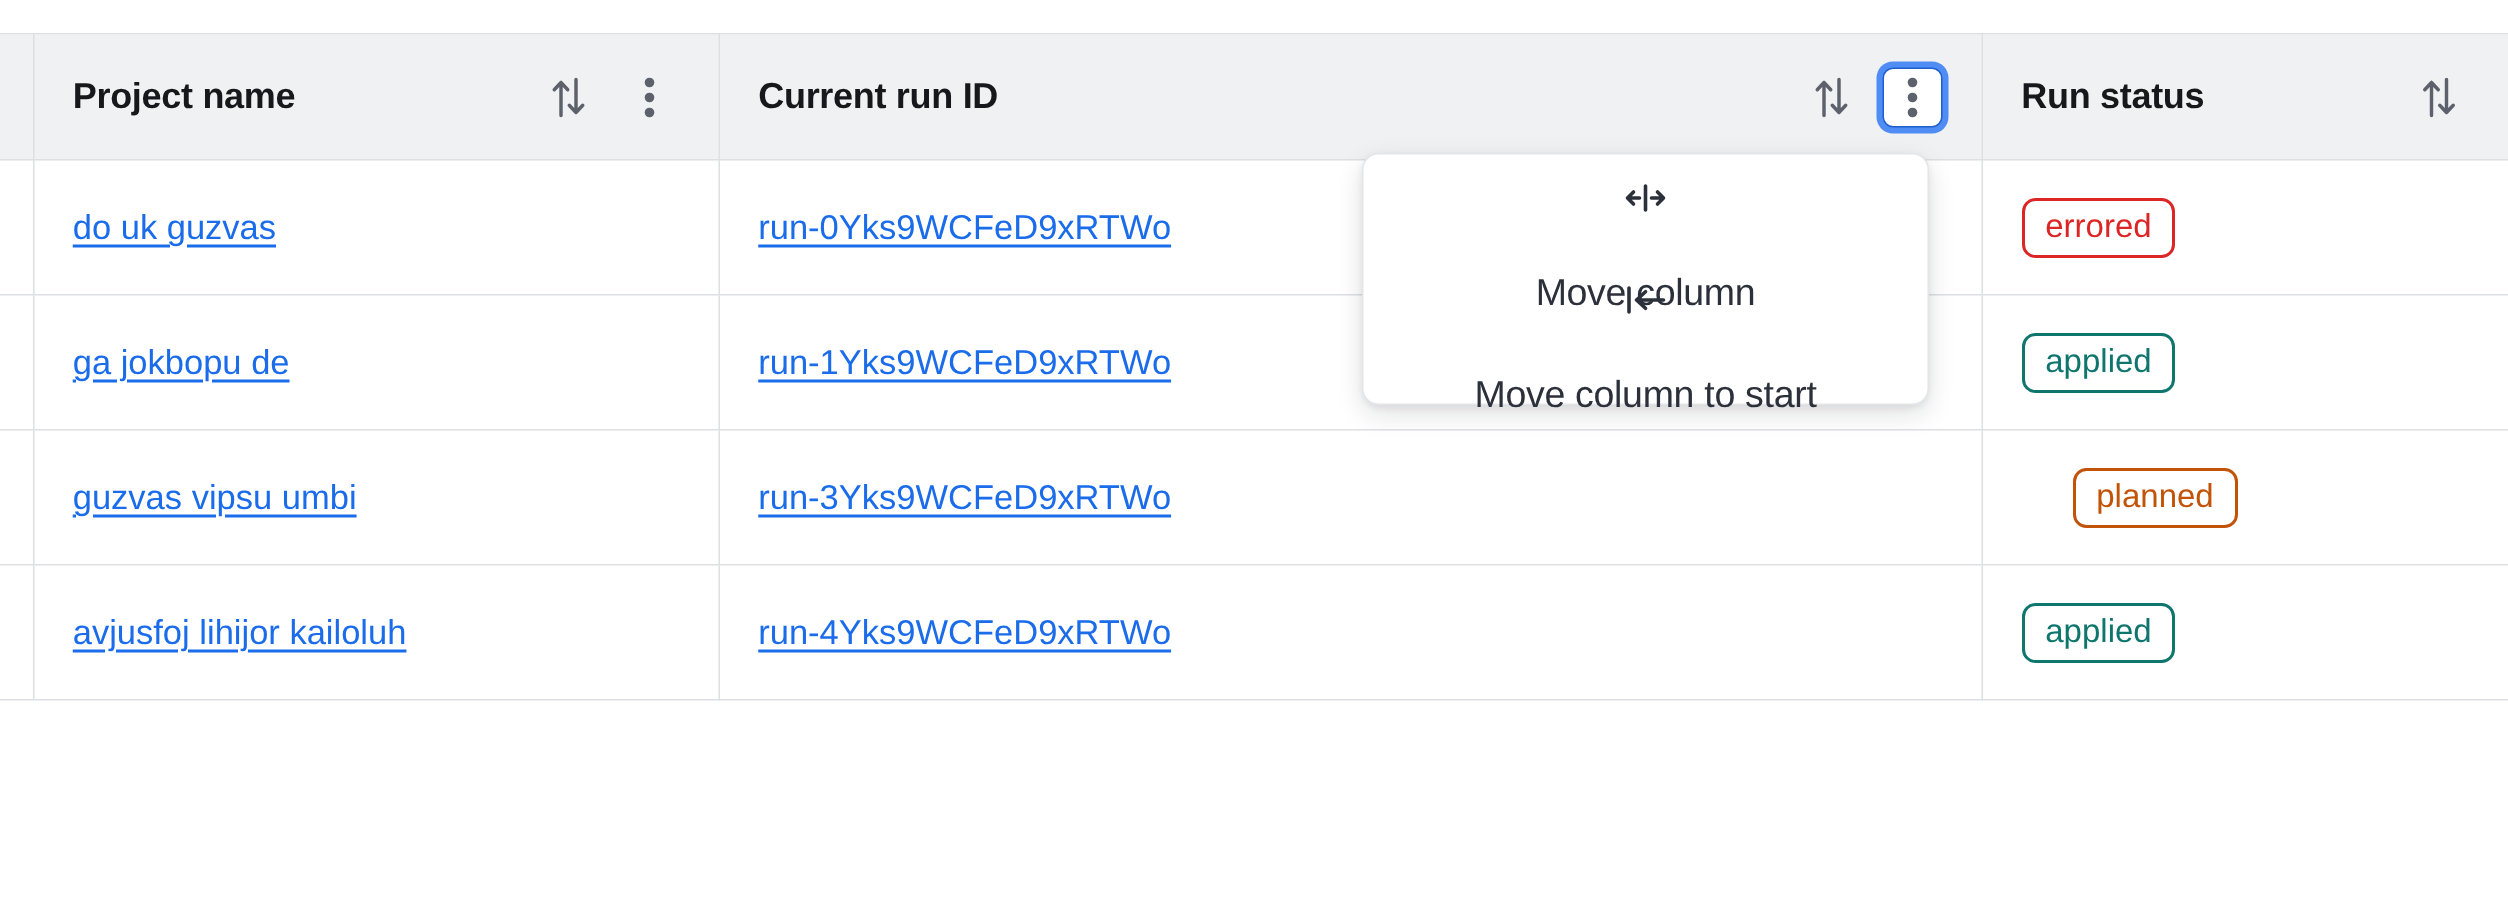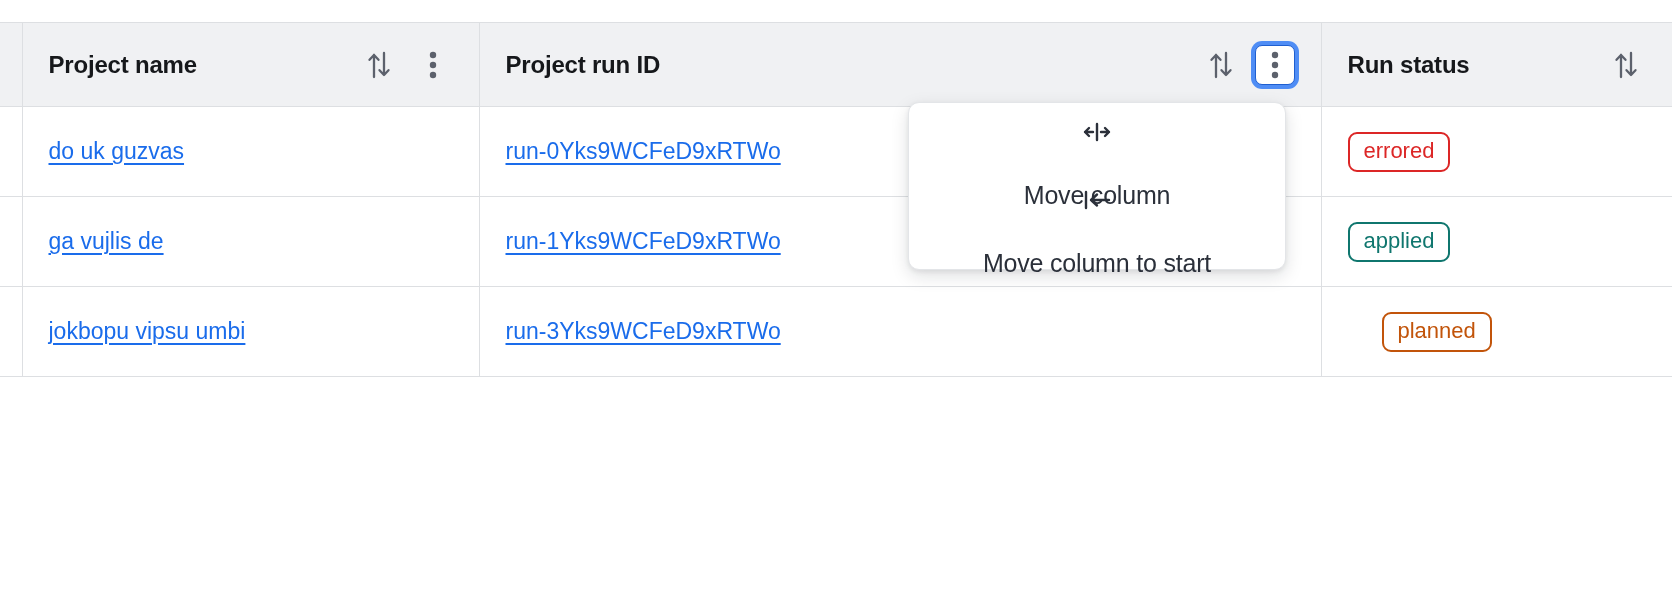--- a/index.html
+++ b/index.html
@@ -203,21 +203,21 @@
                   <circle cx="4" cy="14" r="3.2" fill="#5c616c"></circle>
                   <circle cx="4" cy="24" r="3.2" fill="#5c616c"></circle>
                 </svg>
               </span>
             </span>
           </div>
         </th>
 
         <th>
           <div class="head-inner">
-            <span class="head-label">Project run ID</span>
+            <span class="head-label">Current run ID</span>
             <span class="head-tools">
               <span class="icon-btn">
                 <svg width="26" height="30" viewBox="0 0 26 30" fill="none">
                   <path d="M8 27V5M8 5L3.5 9.8M8 5l4.5 4.8" stroke="#5c616c" stroke-width="2.3" stroke-linecap="round" stroke-linejoin="round"></path>
                   <path d="M18 3v22M18 25l-4.5-4.8M18 25l4.5-4.8" stroke="#5c616c" stroke-width="2.3" stroke-linecap="round" stroke-linejoin="round"></path>
                 </svg>
               </span>
               <span class="icon-btn focused">
                 <svg width="8" height="28" viewBox="0 0 8 28">
                   <circle cx="4" cy="4" r="3.2" fill="#5c616c"></circle>
@@ -256,44 +256,56 @@
           <span class="cell-link">run-0Yks9WCFeD9xRTWo</span>
         </td>
         <td>
           <span class="badge errored">errored</span>
         </td>
       </tr>
 
       <tr>
         <td class="sel-cell"></td>
         <td>
-          <span class="cell-link">ga vujlis de</span>
+          <span class="cell-link">ga jokbopu de</span>
         </td>
         <td>
           <span class="cell-link">run-1Yks9WCFeD9xRTWo</span>
         </td>
         <td>
           <span class="badge applied">applied</span>
         </td>
       </tr>
 
 
       <tr>
         <td class="sel-cell"></td>
         <td>
-          <span class="cell-link">jokbopu vipsu umbi</span>
+          <span class="cell-link">guzvas vipsu umbi</span>
         </td>
         <td>
           <span class="cell-link">run-3Yks9WCFeD9xRTWo</span>
         </td>
         <td>
           <span class="badge planned">planned</span>
         </td>
       </tr>
 
+      <tr>
+        <td class="sel-cell"></td>
+        <td>
+          <span class="cell-link">avjusfoj lihijor kailoluh</span>
+        </td>
+        <td>
+          <span class="cell-link">run-4Yks9WCFeD9xRTWo</span>
+        </td>
+        <td>
+          <span class="badge applied">applied</span>
+        </td>
+      </tr>
 
     </tbody>
   </table>
 
   <div class="menu">
 
     <div class="menu-item">
       <span class="menu-icon">
         <svg width="30" height="20" viewBox="0 0 30 20" fill="none">
           <path d="M15 2v16" stroke="#2b303a" stroke-width="2.4" stroke-linecap="round"></path>

